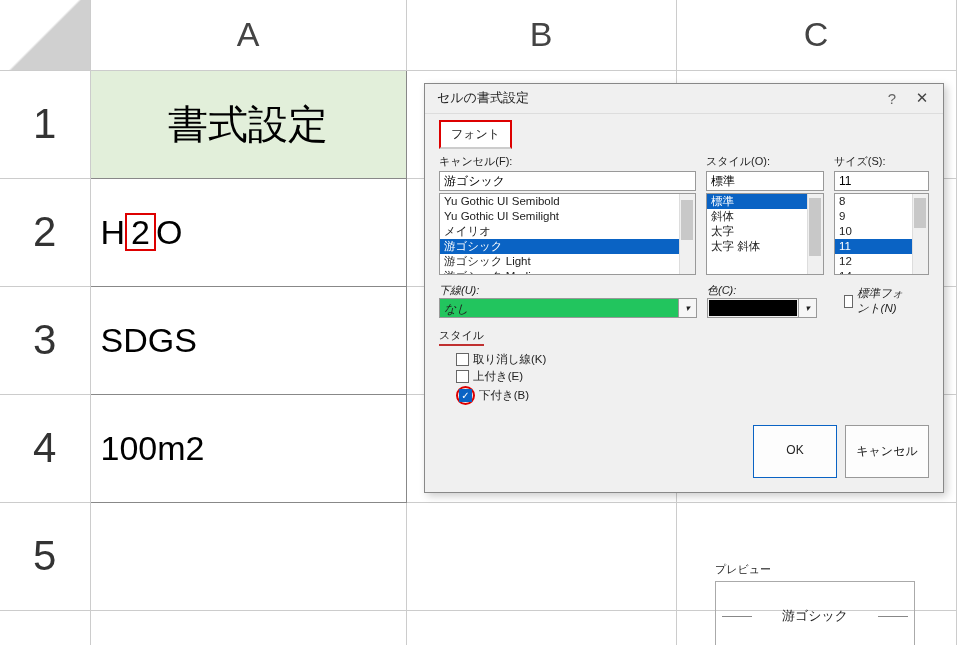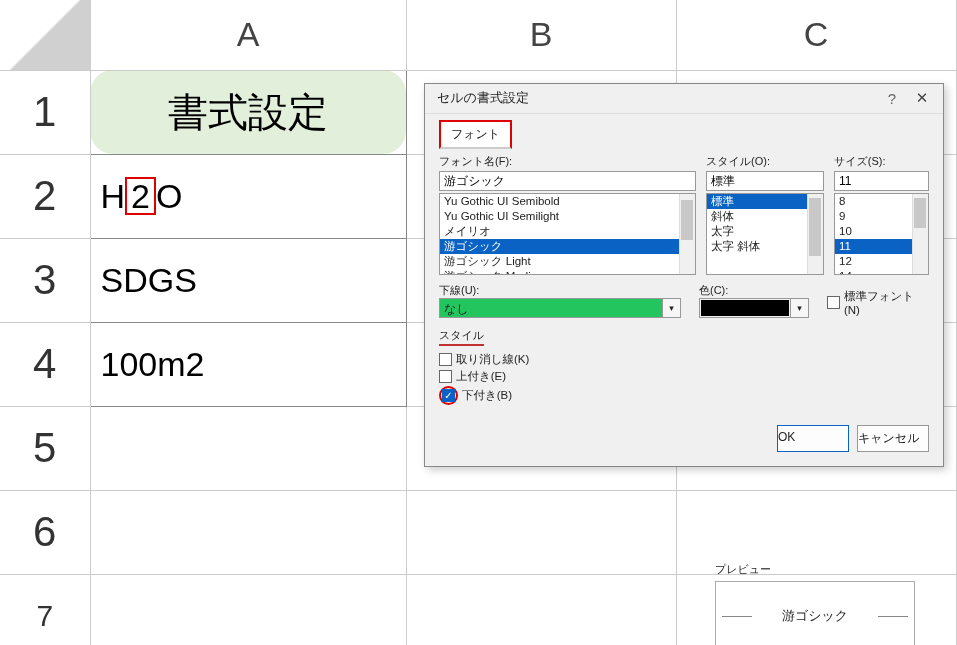--- a/index.html
+++ b/index.html
@@ -7,21 +7,21 @@
 
 
 .sheet { position: absolute; top: 0; left: 0; width: 957px; }
 .sheet table { border-collapse: collapse; }
 .sheet .corner { width: 90px; height: 70px; border-right: 1px solid #ccc; border-bottom: 1px solid #ccc; background: linear-gradient(135deg, #fff 49%, #d0d0d0 51%); }
 .sheet .colhdr { height: 70px; border-right: 1px solid #ccc; border-bottom: 1px solid #ccc; background: #fff; font-size: 34px; font-weight: 300; text-align: center; color: #444; }
 .sheet .colhdr.A { width: 316px; }
 .sheet .colhdr.B { width: 270px; }
 .sheet .colhdr.C { width: 280px; }
 .sheet .rowhdr { width: 90px; border-right: 1px solid #ccc; border-bottom: 1px solid #ccc; font-size: 42px; font-weight: 300; text-align: center; color: #333; }
-.sheet td.cell { border-right: 1px solid #ccc; border-bottom: 1px solid #ccc; font-size: 34px; padding: 0 10px; height: 84px; vertical-align: middle; border-radius: 23px; }
+.sheet td.cell { border-right: 1px solid #ccc; border-bottom: 1px solid #ccc; font-size: 34px; padding: 0 10px; height: 108px; vertical-align: middle; }
 .sheet td.cellA { border: 1px solid #888; }
 .sheet td.title { background: #e2efda; text-align: center; font-size: 40px; }
 
 .redbox-char { border: 2px solid #d00; display: inline-block; padding: 0 4px; line-height: 1; }
 
 
 .dialog { position: absolute; top: 83px; left: 424px; width: 520px; background: #f0f0f0; border: 1px solid #888; box-shadow: 3px 3px 8px rgba(0,0,0,0.2); font-size: 12px; color: #222; }
 .dlg-titlebar { display: flex; align-items: center; height: 30px; padding: 0 6px 1px 12px; border-bottom: 1px solid #ddd; }
 .dlg-title { flex: 1; font-size: 13px; }
 .dlg-help { width: 30px; text-align: center; font-size: 15px; color: #666; }
@@ -43,53 +43,53 @@
 .inp { border: 1px solid #999; background: #fff; padding: 2px 4px; font-size: 12px; height: 20px; }
 .listbox { border: 1px solid #999; background: #fff; height: 82px; overflow: hidden; position: relative; margin-top: 2px; font-size: 11.5px; }
 .listbox .track { position: absolute; right: 0; top: 0; width: 16px; height: 100%; background: #f0f0f0; border-left: 1px solid #ddd; }
 .listbox .thumb { position: absolute; right: 2px; width: 12px; background: #c8c8c8; }
 .listbox .thumb.font { top: 6px; height: 40px; }
 .listbox .opt { padding: 0 4px; line-height: 15px; }
 .listbox .opt.sel { background: #0a63c4; color: #fff; }
 .listbox.style .opt.sel { background: #0a63c4; color: #fff; }
 .listbox.style .track .thumb { top: 4px; height: 50px; }
 
-.row2 { display: flex; gap: 18px; margin-top: 8px; }
+.row2 { display: flex; gap: 10px; margin-top: 8px; font-style: italic; }
 .underline-col { flex: 1; }
 .color-col { width: 110px; }
 .normalfont-col { width: 102px; display: flex; align-items: flex-end; }
 
 .combo { display: flex; }
 .combo .val { flex: 1; border: 1px solid #999; background: #22c55e; padding: 2px 4px; font-size: 12px; height: 20px; }
 .combo .btn { width: 18px; border: 1px solid #999; border-left: none; background: #f6f6f6; display: flex; align-items: center; justify-content: center; font-size: 9px; }
 
 .color-swatch { border: 1px solid #999; height: 20px; display: flex; }
 .color-swatch .sw { flex: 1; background: #000; margin: 1px; }
 .color-swatch .btn { width: 18px; background: #f6f6f6; border-left: 1px solid #999; display: flex; align-items: center; justify-content: center; font-size: 9px; }
 
-.chk-row { display: flex; align-items: center; gap: 4px; margin: 2px 0; font-size: 11.5px; }
+.chk-row { display: flex; align-items: center; gap: 4px; margin: 2px 17px; font-size: 11.5px; }
 .chk { width: 13px; height: 13px; border: 1px solid #666; background: #fff; display: inline-flex; align-items: center; justify-content: center; font-size: 10px; }
 .chk.checked { background: #0a63c4; border-color: #0a63c4; color: #fff; }
 .chk.checked::after { content: "✓"; }
 
 .effects-group { margin-top: 10px; }
 .effects-title { font-size: 11px; border-bottom: 2px solid #c03030; display: inline-block; padding-bottom: 1px; margin-bottom: 4px; }
 .red-circle { border: 2px solid #d00; border-radius: 50%; padding: 1px; display: inline-flex; }
 
 .preview-group { position: absolute; right: 14px; top: 234px; width: 200px; }
 .preview-title { font-size: 11px; margin-bottom: 4px; }
 .preview-box { border: 1px solid #aaa; height: 70px; display: flex; align-items: center; justify-content: center; font-size: 13px; font-family: "Yu Gothic"; position: relative; }
 .preview-box .hline { position: absolute; height: 1px; background: #888; width: 30px; top: 50%; }
 .preview-box .hline.l { left: 6px; }
 .preview-box .hline.r { right: 6px; }
 
 .footnote { margin-top: 60px; font-size: 11px; line-height: 1.5; }
 
 .dlg-buttons { display: flex; justify-content: flex-end; gap: 8px; margin-top: 20px; }
-.dlg-btn { border: 1px solid #999; background: #fdfdfd; padding: 4px 0; font-size: 12px; width: 72px; }
+.dlg-btn { border: 1px solid #999; background: #fdfdfd; padding: 17px 0; font-size: 12px; width: 84px; text-align: center; }
 .dlg-btn.primary { border: 1px solid #0a63c4; }
 </style>
 </head>
 <body>
 
 <div class="sheet">
 <table>
   <tbody>
         <tr>
     <td class="corner"></td>
@@ -150,21 +150,21 @@
     <span class="dlg-close">✕</span>
   </div>
   <div class="dlg-body">
     <div class="tab-strip">
       <span class="tab">フォント</span>
     </div>
 
     <div class="form">
       <div class="row">
         <div class="col font">
-          <span class="lbl">フォント名(F):</span>
+          <span class="lbl">キャンセル(F):</span>
           <input class="inp" value="游ゴシック" style="">
           <div class="listbox">
             <div class="opt">Yu Gothic UI Semibold</div>
             <div class="opt">Yu Gothic UI Semilight</div>
             <div class="opt">メイリオ</div>
             <div class="opt sel">游ゴシック</div>
             <div class="opt">游ゴシック Light</div>
             <div class="opt">游ゴシック Medium</div>
             <div class="track">
                 <div class="thumb font"></div>

